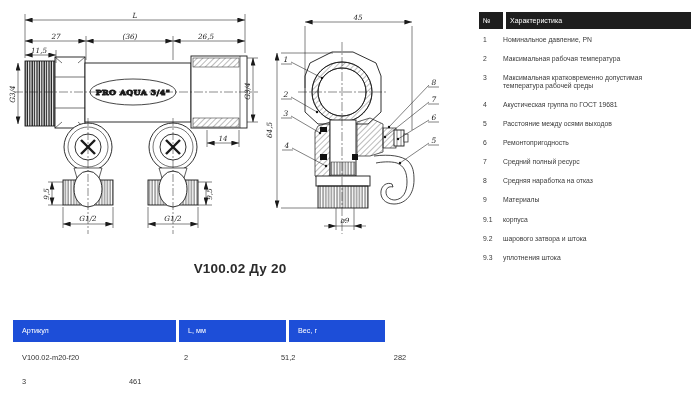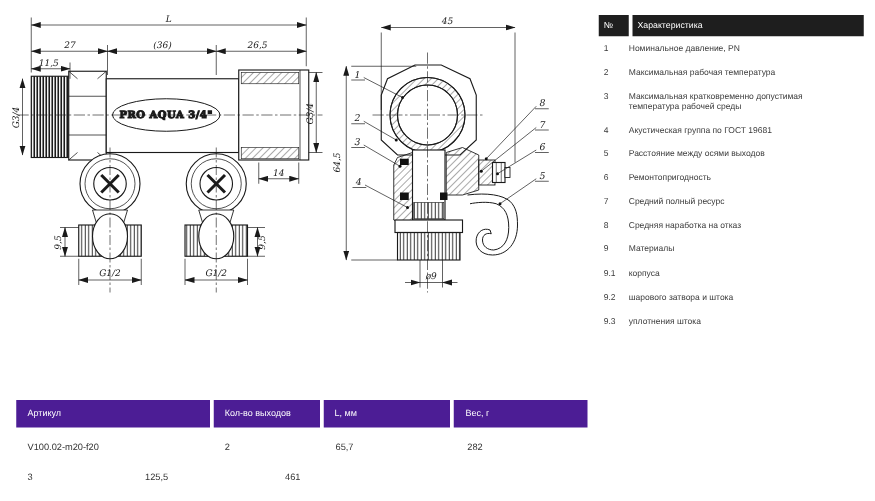--- a/index.html
+++ b/index.html
@@ -20,25 +20,25 @@
   .spec-head .c{background:#1e1e1e;color:#fff;font-size:7px;height:17px;line-height:17px;}
   .spec-head .c-num{width:24px;padding-left:4px;box-sizing:border-box;}
   .spec-head .c-name{flex:1;padding-left:4px;box-sizing:border-box;}
   .spec-rows{padding-top:7px;}
   .spec-row{display:flex;margin-bottom:11.5px;font-size:6.8px;line-height:1.12;color:#3a3a3a;}
   .spec-row .n{width:24px;padding-left:4px;box-sizing:border-box;flex-shrink:0;}
   .spec-row .t{flex:1;max-width:150px;}
   
   .prod{position:absolute;left:13px;top:320px;width:457px;}
   .prod-head{display:flex;gap:3px;}
-  .prod-head .c{background:#4c1d95;color:#fff;font-size:7.2px;height:22px;line-height:22px;
+  .prod-head .c{background:#1d4ed8;color:#fff;font-size:7.2px;height:22px;line-height:22px;
     padding-left:9px;box-sizing:border-box;}
-  .prod-row{display:flex;gap:5px;height:24px;line-height:24px;font-size:7.4px;color:#333;}
+  .prod-row{display:flex;gap:18px;height:24px;line-height:24px;font-size:7.4px;color:#333;}
   .prod-rows{padding-top:4px;}
-  .w1{width:163px;} .w2{width:89px;} .w3{width:107px;} .w4{width:112px;}
+  .w1{width:163px;} .w2{width:89px;} .w3{width:107px;} .w4{width:96px;}
   .prod-row .c{padding-left:9px;box-sizing:border-box;}
 </style>
 </head>
 <body>
 
 <div class="page">
 
   <svg width="700" height="401" viewBox="0 0 700 401" style="position:absolute;left:0;top:0;">
     <defs>
       <marker id="arr" viewBox="0 0 10 6" refX="9.5" refY="3" markerWidth="8" markerHeight="5" orient="auto-start-reverse" markerUnits="userSpaceOnUse">
@@ -246,20 +246,21 @@
         <text x="286" y="116">3</text>
         <text x="287" y="148">4</text>
         <text x="434" y="85">8</text>
         <text x="434" y="102">7</text>
         <text x="434" y="120">6</text>
         <text x="434" y="143">5</text>
       </g>
     </g>
   </svg>
 
+  <div class="dwg-title">V100.02 Ду 20</div>
 
   <div class="spec">
     <div class="spec-head">
       <div class="c c-num">№</div>
       <div class="c c-name">Характеристика</div>
     </div>
     <div class="spec-rows">
       <div class="spec-row">
           <div class="n">1</div>
           <div class="t">Номинальное давление, PN</div>
@@ -307,32 +308,30 @@
       <div class="spec-row">
           <div class="n">9.3</div>
           <div class="t">уплотнения штока</div>
         </div>
     </div>
   </div>
 
   <div class="prod">
     <div class="prod-head">
       <div class="c w1">Артикул</div>
-      <div class="c w2">Кол-во выходов</div>
       <div class="c w3">L, мм</div>
       <div class="c w4">Вес, г</div>
     </div>
     <div class="prod-rows">
       <div class="prod-row">
         <div class="c w1">V100.02-m20-f20</div>
         <div class="c w2">2</div>
-        <div class="c w3">65,7</div>
+        <div class="c w3">51,2</div>
         <div class="c w4">282</div>
       </div>
       <div class="prod-row">
         <div class="c w2">3</div>
-        <div class="c w3">125,5</div>
         <div class="c w4">461</div>
       </div>
     </div>
   </div>
 
 </div>
 
 </body></html>

